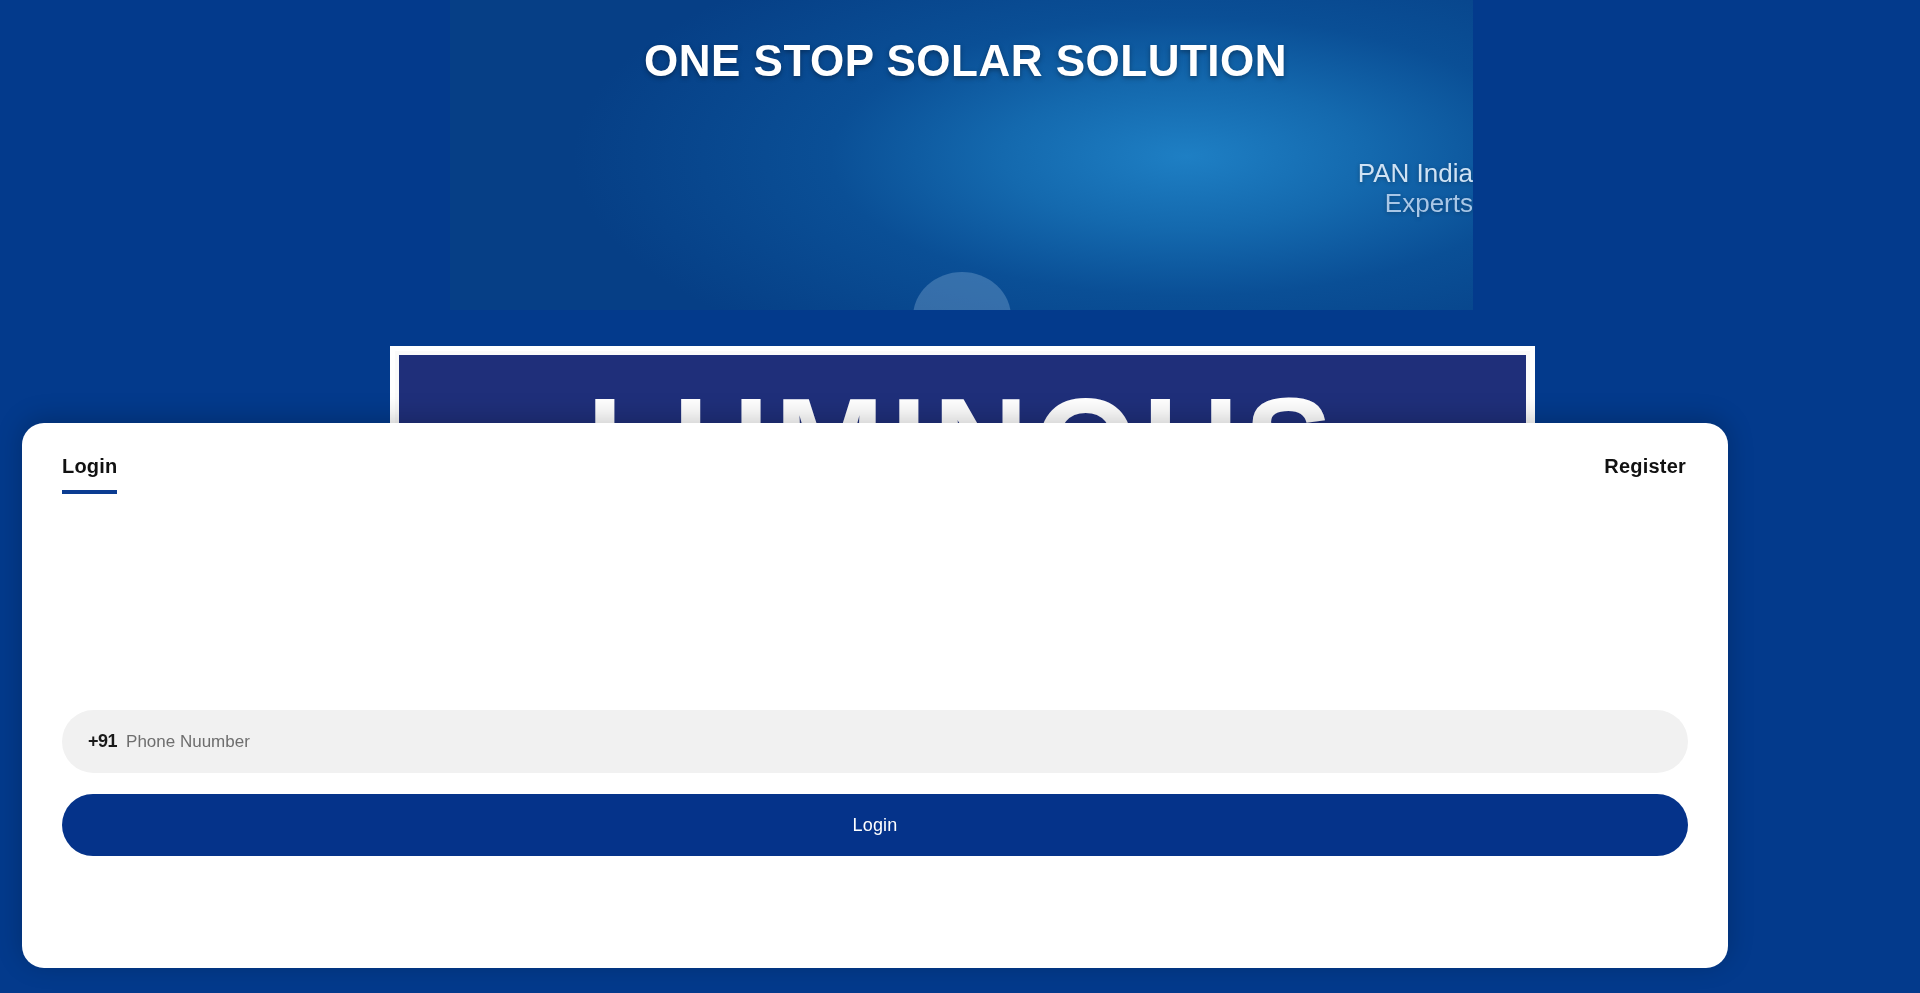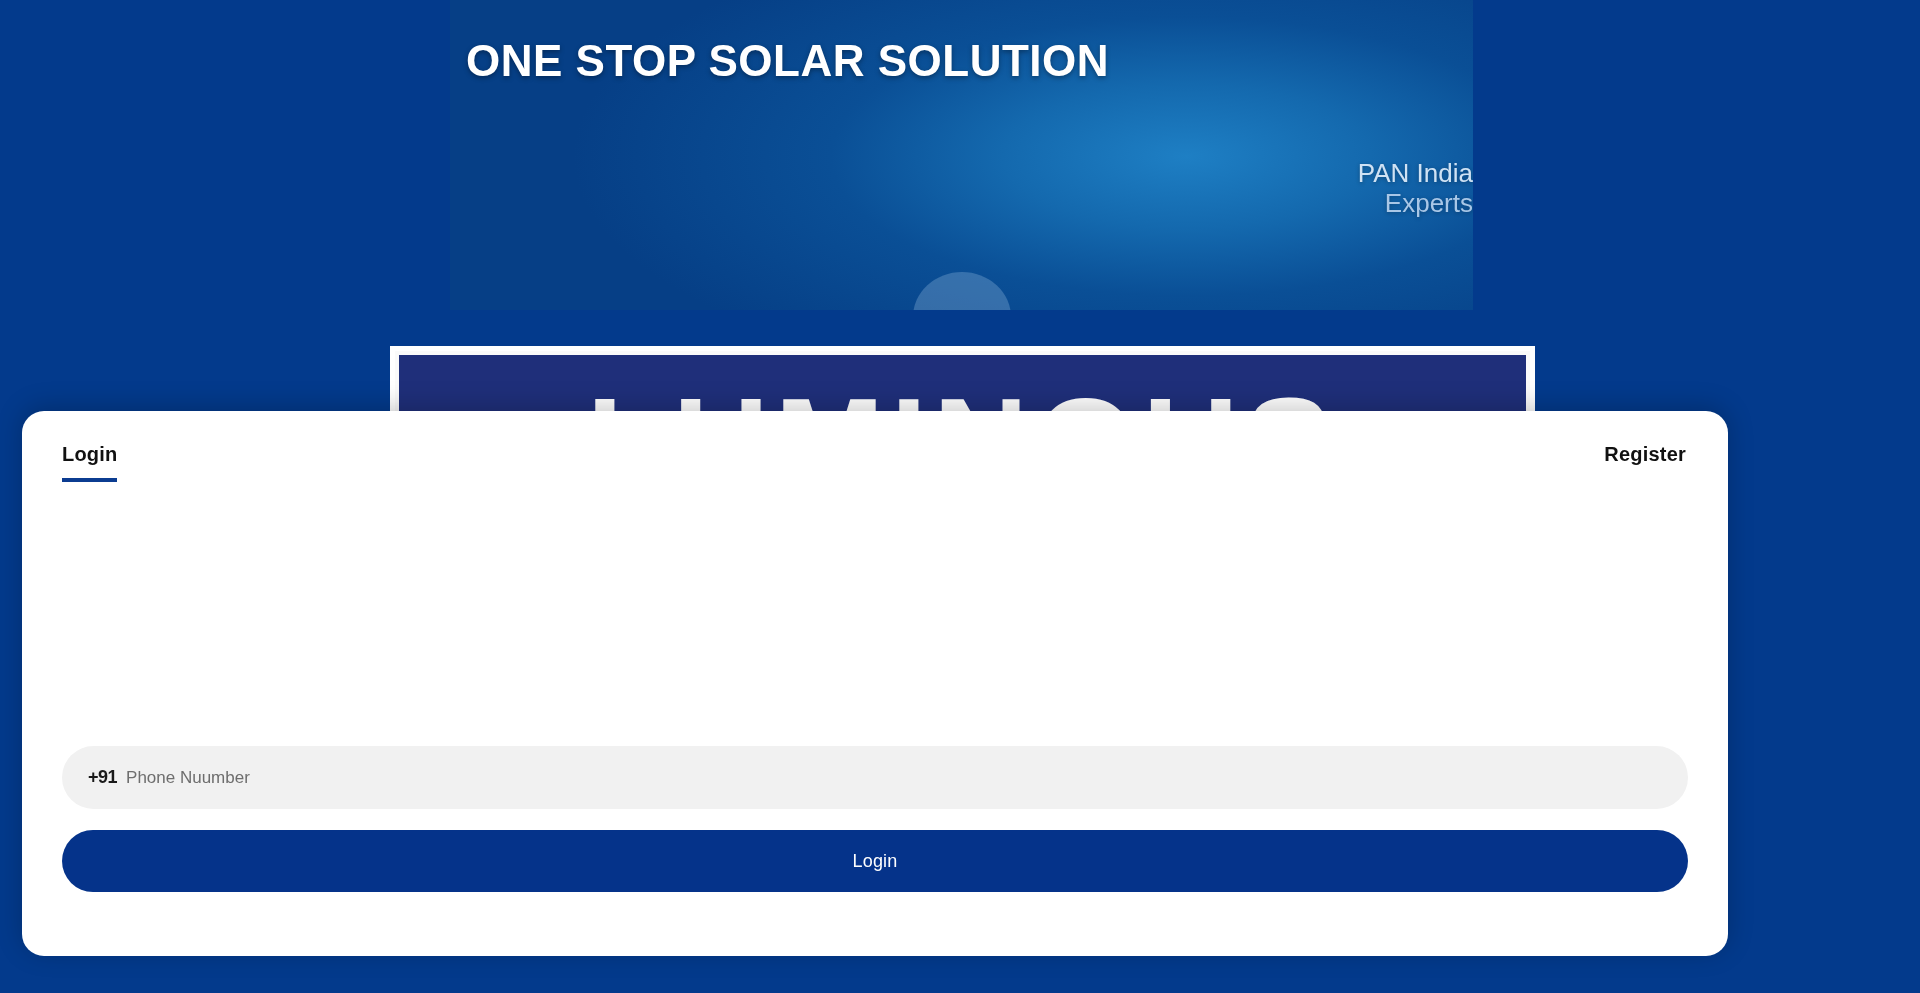--- a/index.html
+++ b/index.html
@@ -15,21 +15,21 @@
     position:absolute; left:0; top:0; width:1920px; height:993px;
     background:#033A8C;
   }
   .banner-top{
     position:absolute; left:450px; top:-10px; width:1023px; height:320px;
     background:
       radial-gradient(ellipse 60% 75% at 72% 52%, #1e7fc4 0%, #1469ae 30%, #0a4f96 58%, #063f86 100%);
     overflow:hidden;
   }
   .banner-top .headline{
-    position:absolute; top:46px; left:16px; width:100%; 
+    position:absolute; top:46px; left:4px; width:100%; text-align:center;
     color:#ffffff; font-size:44px; font-weight:bold; letter-spacing:0.5px;
     text-shadow:0 2px 5px rgba(0,0,0,.35);
     font-family:"Liberation Sans", sans-serif;
   }
   .banner-top .sub{
     position:absolute; top:168px; left:0; width:100%; text-align:right;
     color:#cfe2f4; font-size:26px; line-height:30px; font-weight:500;
     text-shadow:0 1px 4px rgba(0,0,0,.3);
   }
   .banner-top .sub .l2{ color:#c3daf0; }
@@ -49,39 +49,39 @@
     position:relative; overflow:hidden; border:4px solid #fafafa;
   }
   .wordmark{
     position:absolute; left:0; top:30px; width:100%; text-align:center;
     color:#ffffff; font-size:132px; font-weight:bold; letter-spacing:6px;
     line-height:120px; font-family:"Liberation Sans", sans-serif;
   }
 
   
   .card{
-    position:absolute; left:22px; top:411px; width:1706px; height:545px;
+    position:absolute; left:22px; top:423px; width:1706px; height:545px;
     background:#ffffff; border-radius:22px;
     box-shadow:0 -4px 26px rgba(0,0,0,.22);
     padding:0 40px;
   }
   .tabs{
     position:absolute; left:40px; right:40px; top:32px; height:48px;
     display:flex; justify-content:space-between; align-items:flex-start;
   }
   .tab{
     font-size:20px; font-weight:bold; color:#111111;
     padding-bottom:12px; cursor:pointer; letter-spacing:.2px;
     background:none; border:none; font-family:"Liberation Sans", sans-serif;
   }
   .tab.active{ border-bottom:4px solid #0b3c91; }
   .tab.inactive{ border-bottom:4px solid transparent; padding-right:2px; }
 
   .form{
-    position:absolute; left:40px; right:40px; top:287px;margin-top:48px;
+    position:absolute; left:40px; right:40px; top:287px;
   }
   .field{
     position:relative; width:100%; height:63px;
     background:#F1F1F1; border-radius:32px;
     display:flex; align-items:center; padding:0 26px;
     margin-bottom:13px;
   }
   .prefix{
     font-size:18px; font-weight:bold; color:#1a1a1a;
     margin-right:9px; letter-spacing:-0.5px;

